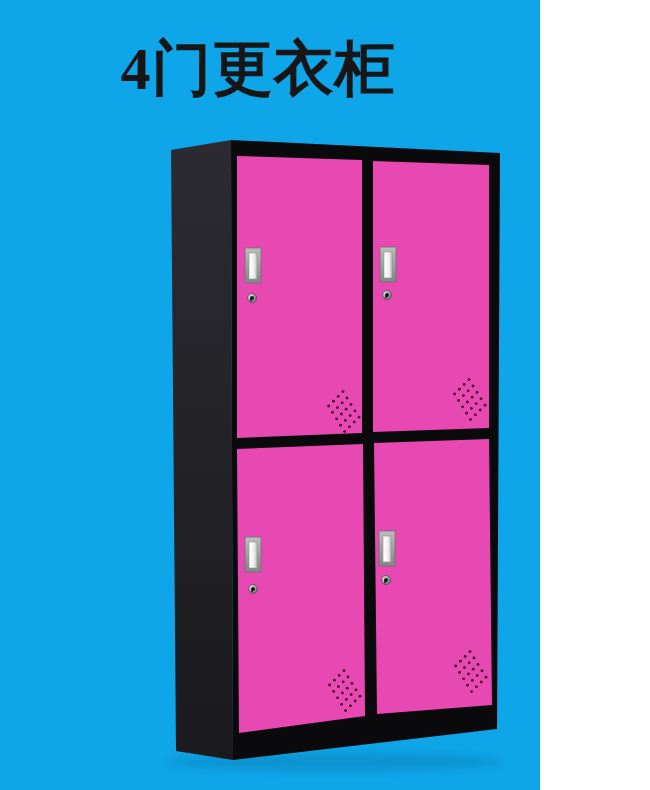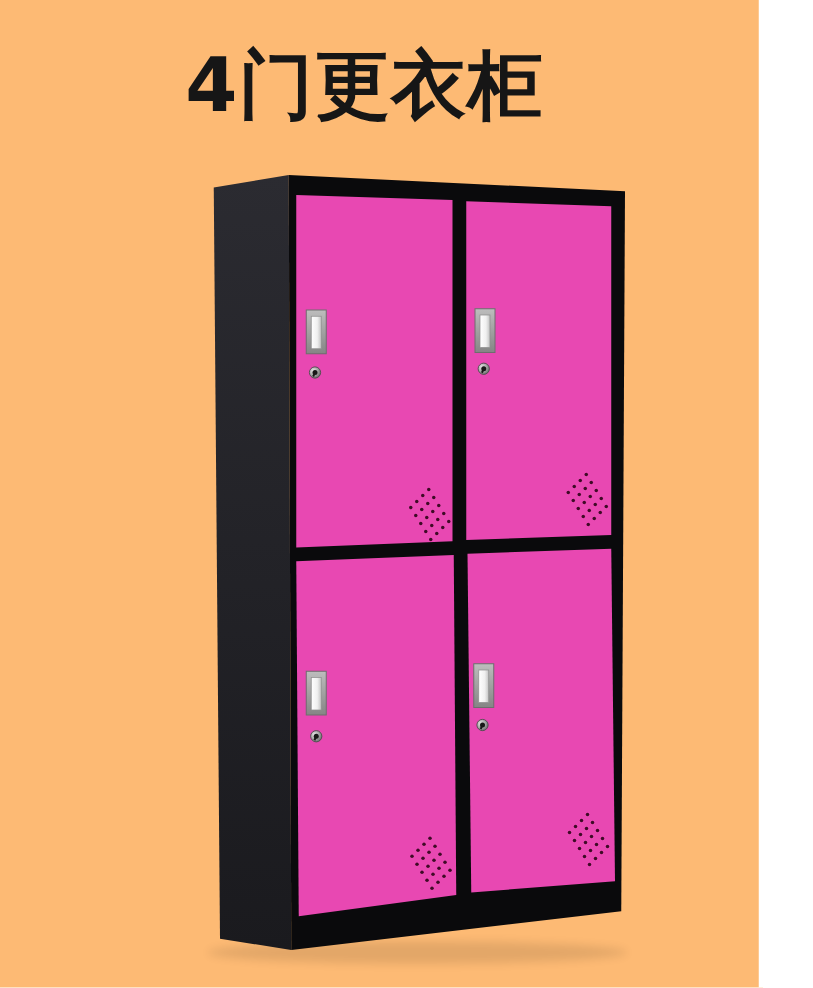--- a/index.html
+++ b/index.html
@@ -3,24 +3,25 @@
 <meta charset="utf-8">
 <style>
   html, body {
     margin: 0;
     padding: 0;
     background: #ffffff;
     font-family: "DejaVu Sans", "Liberation Sans", sans-serif;
   }
   .canvas {
     position: relative;
-    width: 607px;
+    width: 540px;
     height: 790px;
-    background: #fdba74;
+    background: #0ea5e9;
     overflow: hidden;
+    font-family: Liberation Serif, serif;
   }
   .product-title {
     position: absolute;
     top: 36px;
     left: 0;
     right: 0;
     text-align: center;
     transform: translateX(-12px);
     font-size: 60px;
     line-height: 66px;

